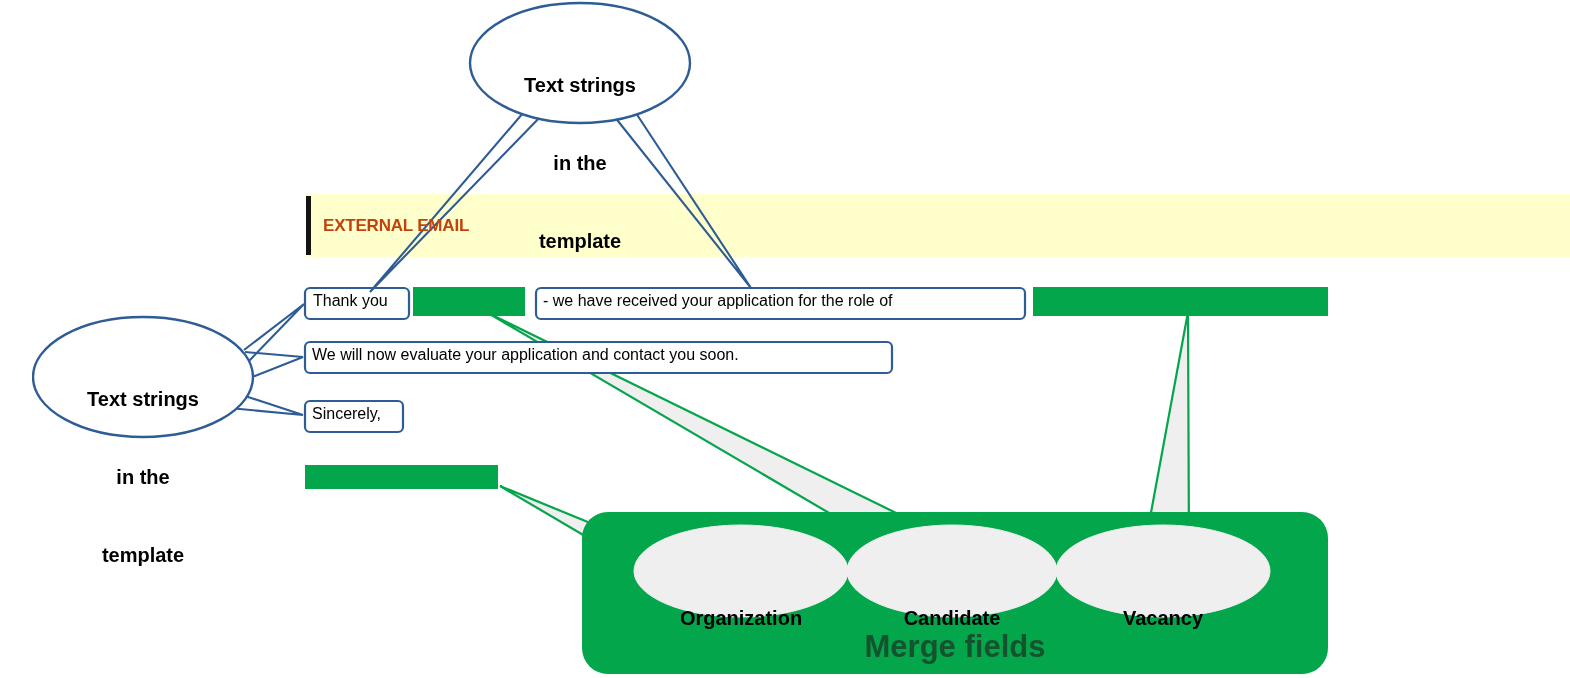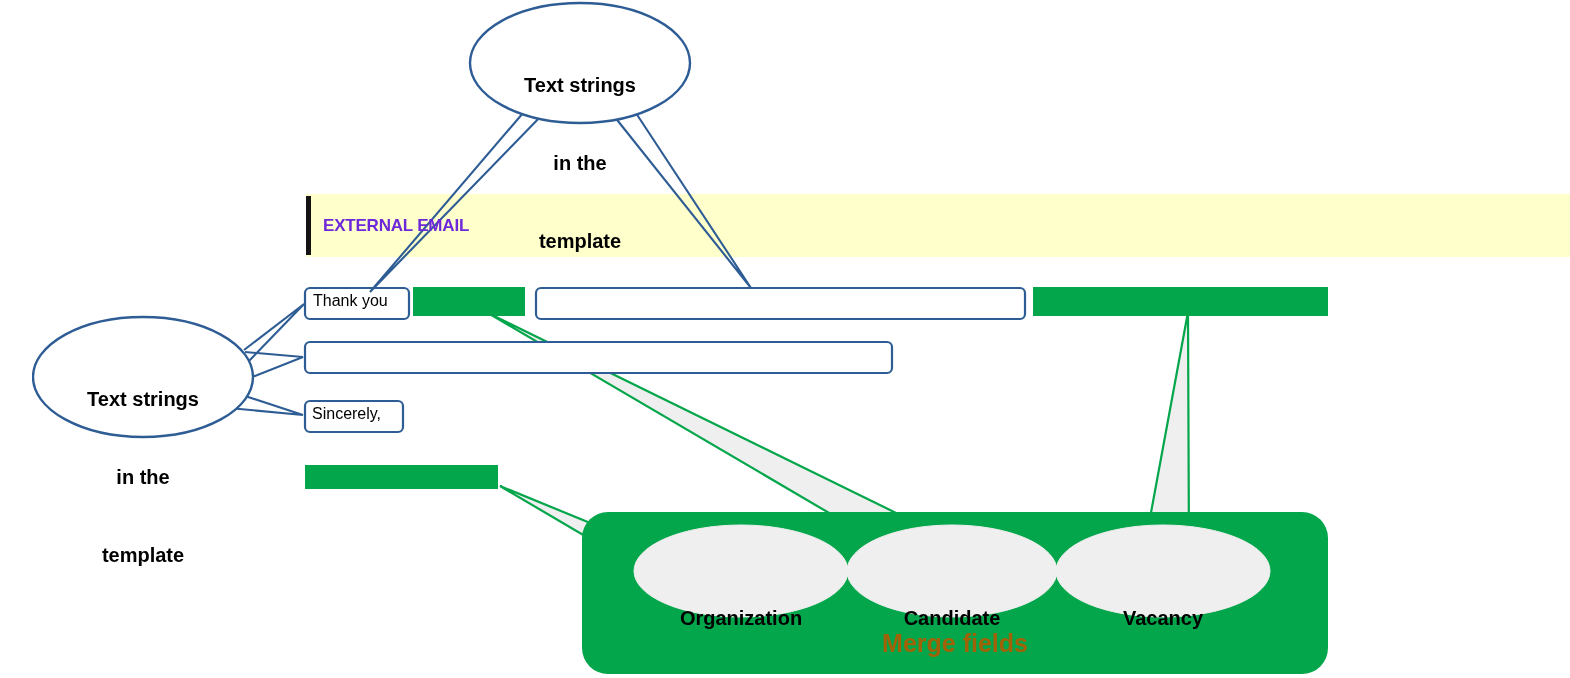--- a/index.html
+++ b/index.html
@@ -15,34 +15,34 @@
   
   .lbl{position:absolute;white-space:pre;}
 
   .callout-text{
     font-weight:bold;color:#000000;text-align:center;
     line-height:1.30;font-size:20px;
   }
   .tmpl-ellipse-text{width:220px;}
 
   .banner-text{
-    font-weight:bold;font-size:17px;color:#6d28d9;
+    font-weight:bold;font-size:17px;color:#c2410c;
     letter-spacing:-0.2px;
   }
 
   .tbox-text{
     font-size:16px;color:#000000;line-height:1;
   }
 
   .merge-ellipse-text{
     font-weight:bold;font-size:20px;color:#000000;
     text-align:center;line-height:1.45;width:210px;
   }
   .merge-title{
-    font-weight:bold;font-size:25px;color:#a16207;
+    font-weight:bold;font-size:31px;color:#14532d;
     text-align:center;width:760px;
   }
 </style>
 </head>
 <body>
 
 <div id="stage">
 
   <svg id="art" viewBox="0 0 1570 678">
 
@@ -94,21 +94,23 @@
   <div class="lbl callout-text tmpl-ellipse-text" style="left:1px;top:334px;">
     <div>Text strings</div>
     <div>in the</div>
     <div>template</div>
   </div>
 
   <div class="lbl banner-text" style="left:291px;top:216px;">EXTERNAL EMAIL</div>
 
   <div class="lbl tbox-text" style="left:281px;top:293px;">Thank you</div>
 
+  <div class="lbl tbox-text" style="left:511px;top:293px;">- we have received your application for the role of</div>
 
+  <div class="lbl tbox-text" style="left:280px;top:347px;">We will now evaluate your application and contact you soon.</div>
 
   <div class="lbl tbox-text" style="left:280px;top:406px;text-align:right;">Sincerely,</div>
 
   <div class="lbl merge-ellipse-text" style="left:604px;top:546px;">
     <div>Organization</div>
     
   </div>
 
   <div class="lbl merge-ellipse-text" style="left:815px;top:546px;">
     <div>Candidate</div>

